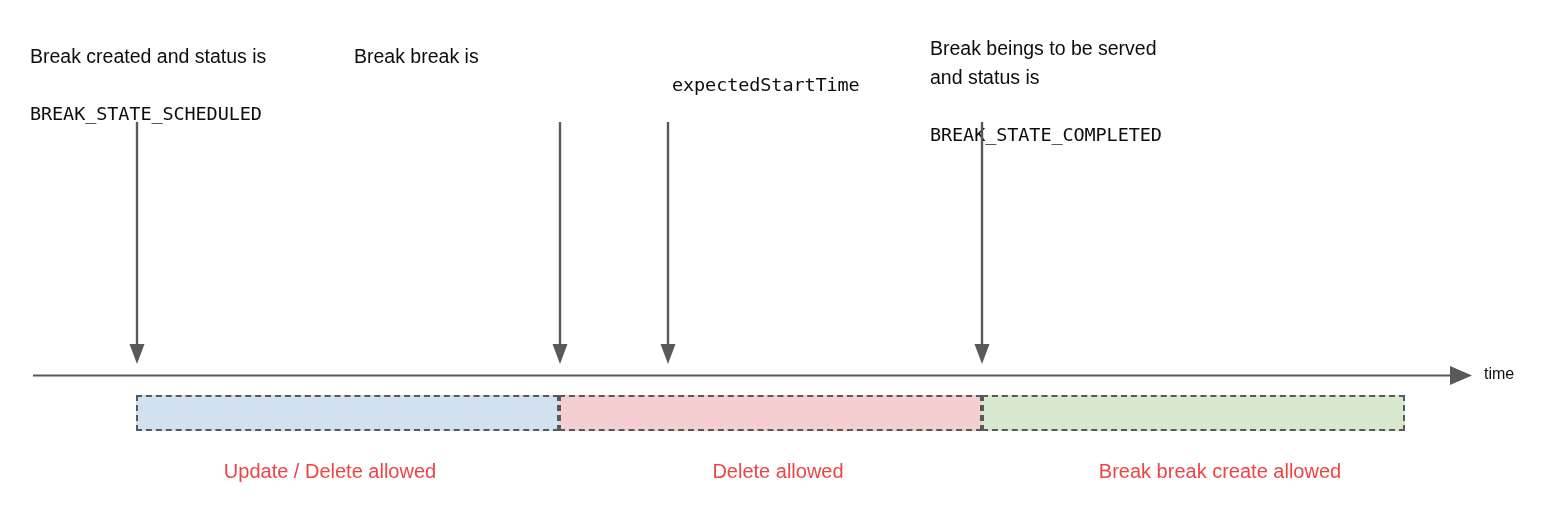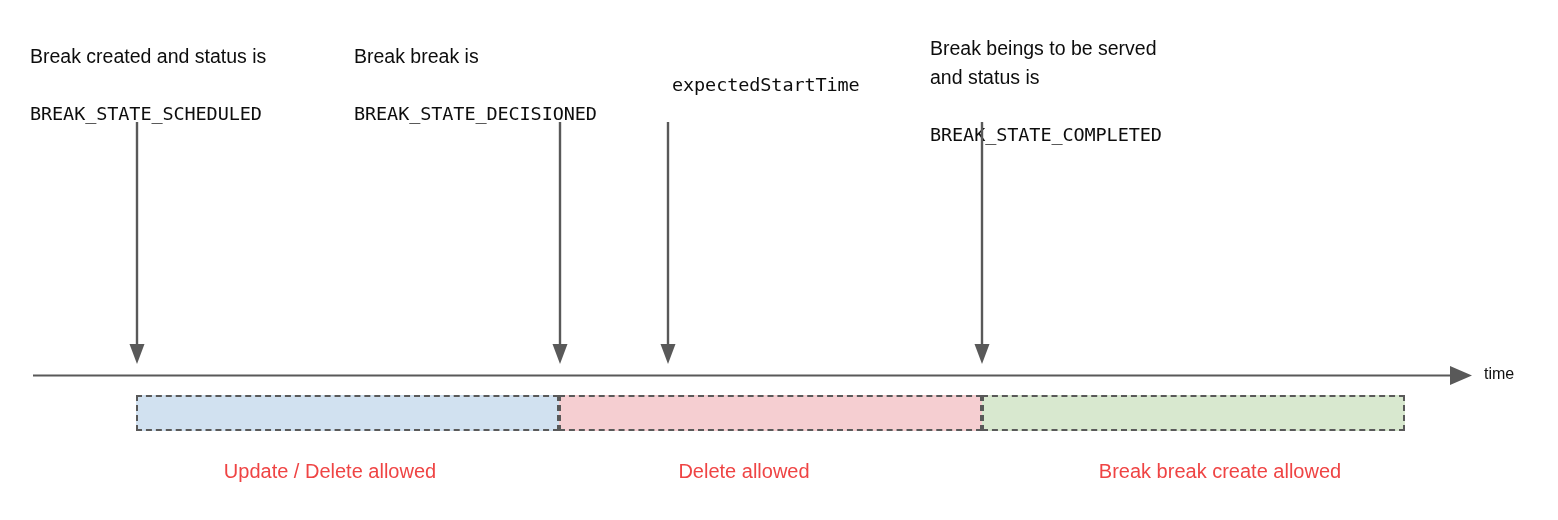--- a/index.html
+++ b/index.html
@@ -98,21 +98,20 @@
 
 <div id="diagram-root">
 
   <div class="event-label" id="event-label-0">
     <span class="label-sans">Break created and status is</span>
     <span class="label-mono">BREAK_STATE_SCHEDULED</span>
   </div>
 
   <div class="event-label" id="event-label-1">
     <span class="label-sans">Break break is</span>
-    <span class="label-mono">BREAK_STATE_DECISIONED</span>
   </div>
 
   <div class="event-label" id="event-label-2">
     <span class="label-mono">expectedStartTime</span>
   </div>
 
   <div class="event-label" id="event-label-3">
     <span class="label-sans">Break beings to be served</span>
     <span class="label-sans">and status is</span>
     <span class="label-mono">BREAK_STATE_COMPLETED</span>
@@ -143,16 +142,16 @@
     <polygon points="1472,375.5 1450,366 1450,385" fill="#595959"></polygon>
   </svg>
 
   <div id="time-axis-label">time</div>
 
   <div class="phase-bar" id="phase-bar-0" style="left:136px; width:423px; background:#d1e1f0;"></div>
   <div class="phase-bar" id="phase-bar-1" style="left:559px; width:423px; background:#f5ced1;"></div>
   <div class="phase-bar" id="phase-bar-2" style="left:982px; width:423px; background:#d8e8cf;"></div>
 
   <div class="phase-caption" id="phase-caption-0" style="left:330px;">Update / Delete allowed</div>
-  <div class="phase-caption" id="phase-caption-1" style="left:744px;">Delete allowed</div>
+  <div class="phase-caption" id="phase-caption-1" style="left:778px;">Delete allowed</div>
   <div class="phase-caption" id="phase-caption-2" style="left:1220px;">Break break create allowed</div>
 
 </div>
 
 </body></html>

